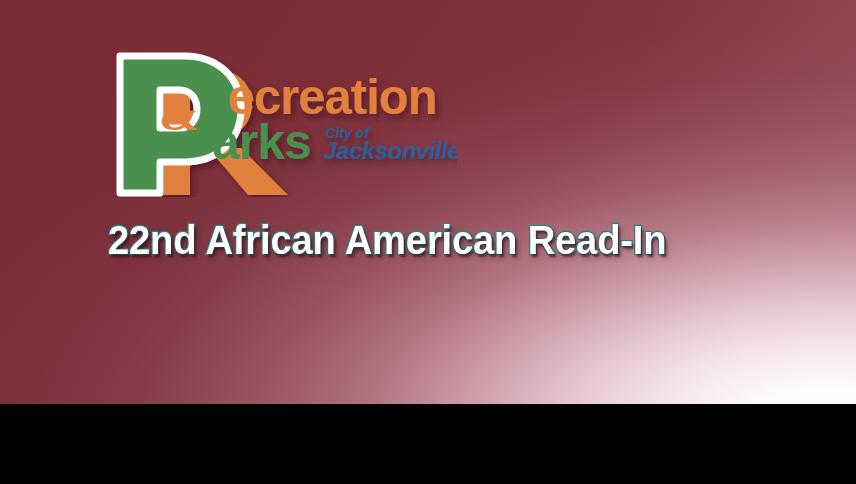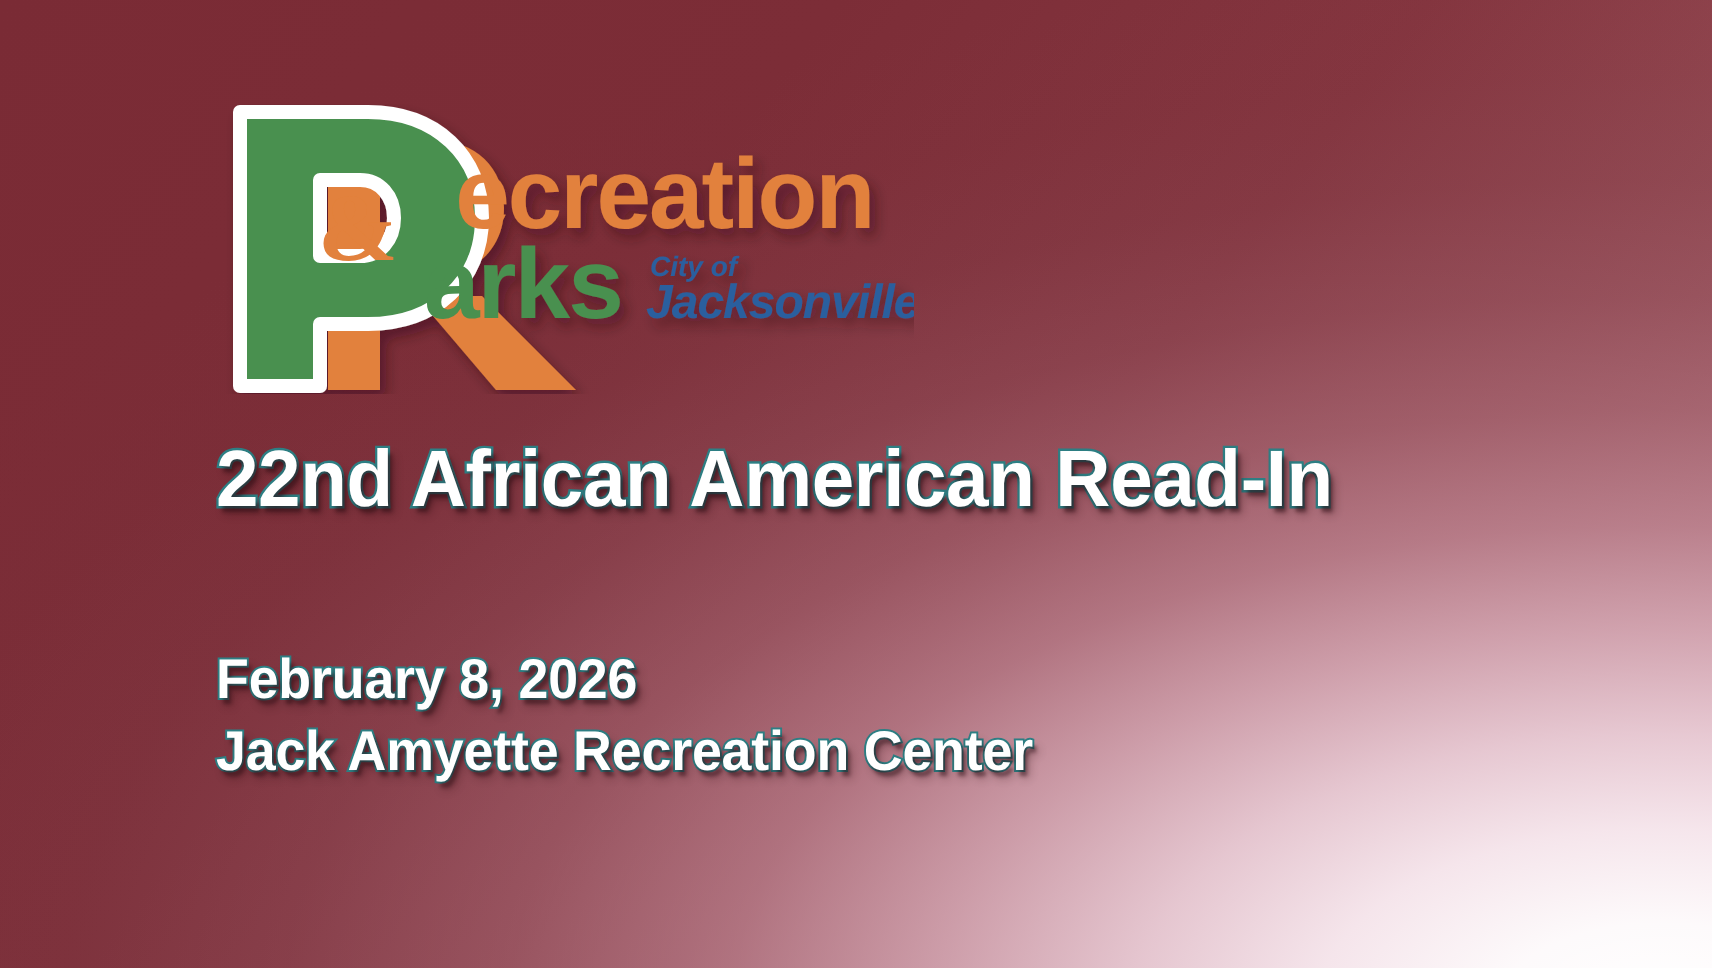--- a/index.html
+++ b/index.html
@@ -5,21 +5,21 @@
 <style>
   html, body {
     margin: 0;
     padding: 0;
     background: #000;
   }
 
   .slide {
     position: relative;
     width: 856px;
-    height: 484px;
+    height: 404px;
     overflow: hidden;
     font-family: "Liberation Sans", sans-serif;
     
     background-color: #14532d;
   }
 
   
   .slide-bg {
     position: absolute;
     inset: 0;
@@ -131,18 +131,14 @@
         <text x="100" y="107" font-family="'Liberation Sans', sans-serif" font-size="50" font-weight="bold" fill="#4a9050" letter-spacing="-1">arks</text>
 
         <text x="213" y="86" font-family="'Liberation Sans', sans-serif" font-size="14" font-weight="bold" font-style="italic" fill="#2b5f9e">City of</text>
         <text x="211" y="107" font-family="'Liberation Sans', sans-serif" font-size="24" font-weight="bold" font-style="italic" fill="#2b5f9e" letter-spacing="-0.5">Jacksonville</text>
       </g>
     </svg>
   </div>
 
   <div class="headline">22nd African American Read-In</div>
 
-  <div class="subblock">
-    <div class="subline">February 8, 2026</div>
-    <div class="subline">Jack Amyette Recreation Center</div>
-  </div>
 
 </div>
 
 </body></html>

